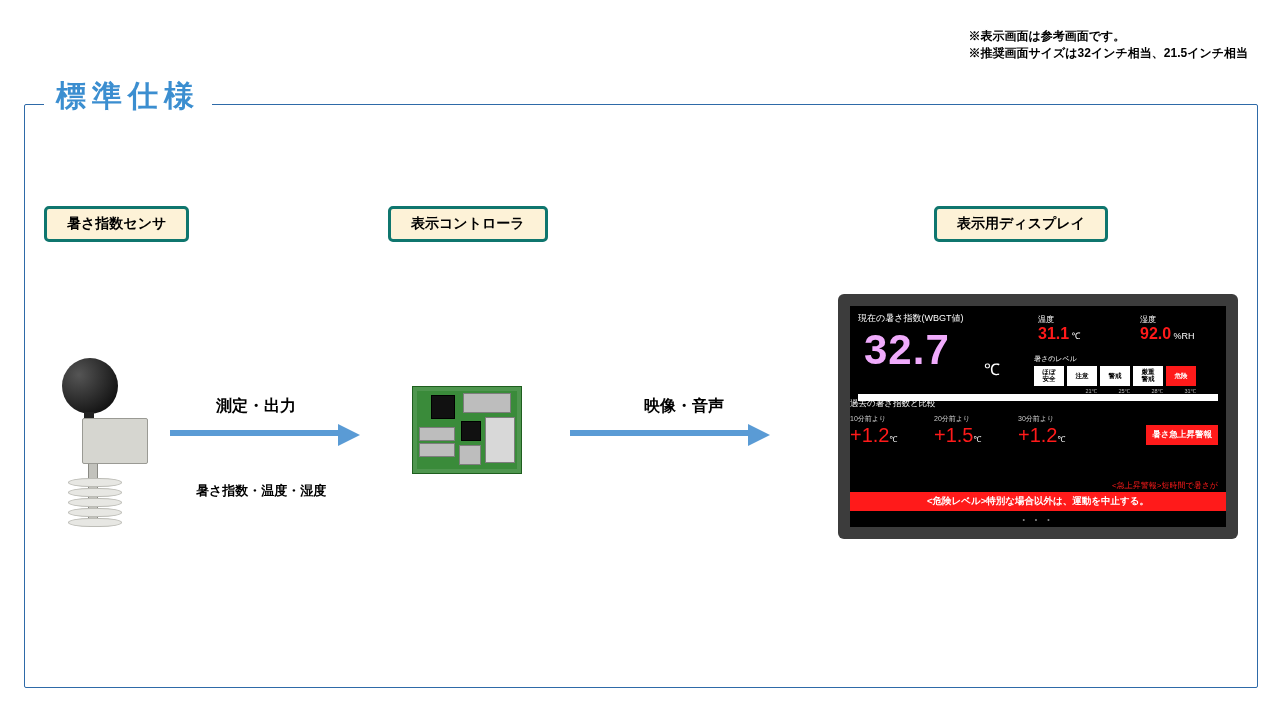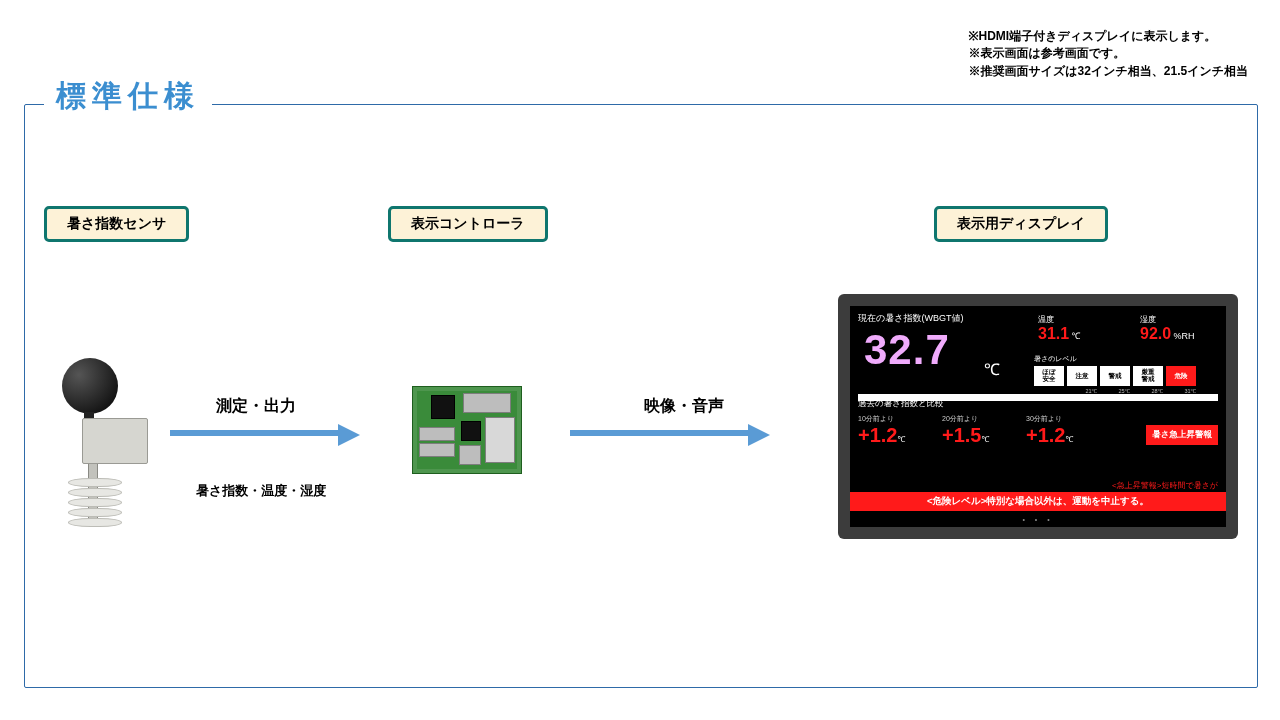--- a/index.html
+++ b/index.html
@@ -49,39 +49,38 @@
   .mini .u{color:#fff;font-size:9px}
   .mini1{left:180px}
   .mini2{left:282px}
   .lvl-row{position:absolute;left:176px;top:42px;right:4px}
   .lvl-lbl{font-size:7px;margin-bottom:2px}
   .lvls{display:flex;gap:3px}
   .lvl{width:30px;height:20px;background:#fff;color:#000;font-size:6.5px;display:flex;align-items:center;justify-content:center;text-align:center;line-height:1.05;font-weight:700}
   .lvl.act{background:#ff1a1a;color:#fff}
   .lvl-t{display:flex;gap:3px;margin-top:1px}
   .lvl-tcell{width:30px;font-size:5.5px;color:#bbb;text-align:right}
-  .sec-mid{position:absolute;left:8px;top:92px;right:8px}
+  .sec-mid{position:absolute;left:0;top:92px;right:8px}
   .past-lbl{font-size:8.5px;margin-bottom:4px}
   .past-row{display:flex;align-items:flex-end}
   .past{width:84px}
   .past .pl{font-size:7px;color:#ccc}
-  .past .pv{font-size:20px;color:#ff1a1a;font-weight:700}
+  .past .pv{font-size:20px;color:#ff1a1a;font-weight:400}
   .past .pu{font-size:8px;color:#fff}
   .alert-btn{position:absolute;right:0;bottom:2px;background:#ff1a1a;color:#fff;font-size:8.5px;font-weight:700;padding:4px 6px}
   .scroll1{position:absolute;right:0;bottom:36px;left:0;text-align:right;font-size:8px;color:#ff1a1a;padding-right:8px;white-space:nowrap;overflow:hidden}
   .scroll2{position:absolute;left:0;right:0;bottom:16px;background:#ff1a1a;color:#fff;font-size:9.5px;font-weight:700;text-align:center;padding:3px 0}
   .dots{position:absolute;left:0;right:0;bottom:4px;text-align:center;font-size:7px;color:#888;letter-spacing:4px}
 </style>
 </head>
 <body>
 
 <div class="page">
 
   <div class="notes">
-    <div>※HDMI端子付きディスプレイに表示します。</div>
     <div>※表示画面は参考画面です。</div>
     <div>※推奨画面サイズは32インチ相当、21.5インチ相当</div>
   </div>
 
   <div class="frame"></div>
   <div class="section-title">標準仕様</div>
 
   <div class="tag tag1">暑さ指数センサ</div>
   <div class="tag tag2">表示コントローラ</div>
   <div class="tag tag3">表示用ディスプレイ</div>

